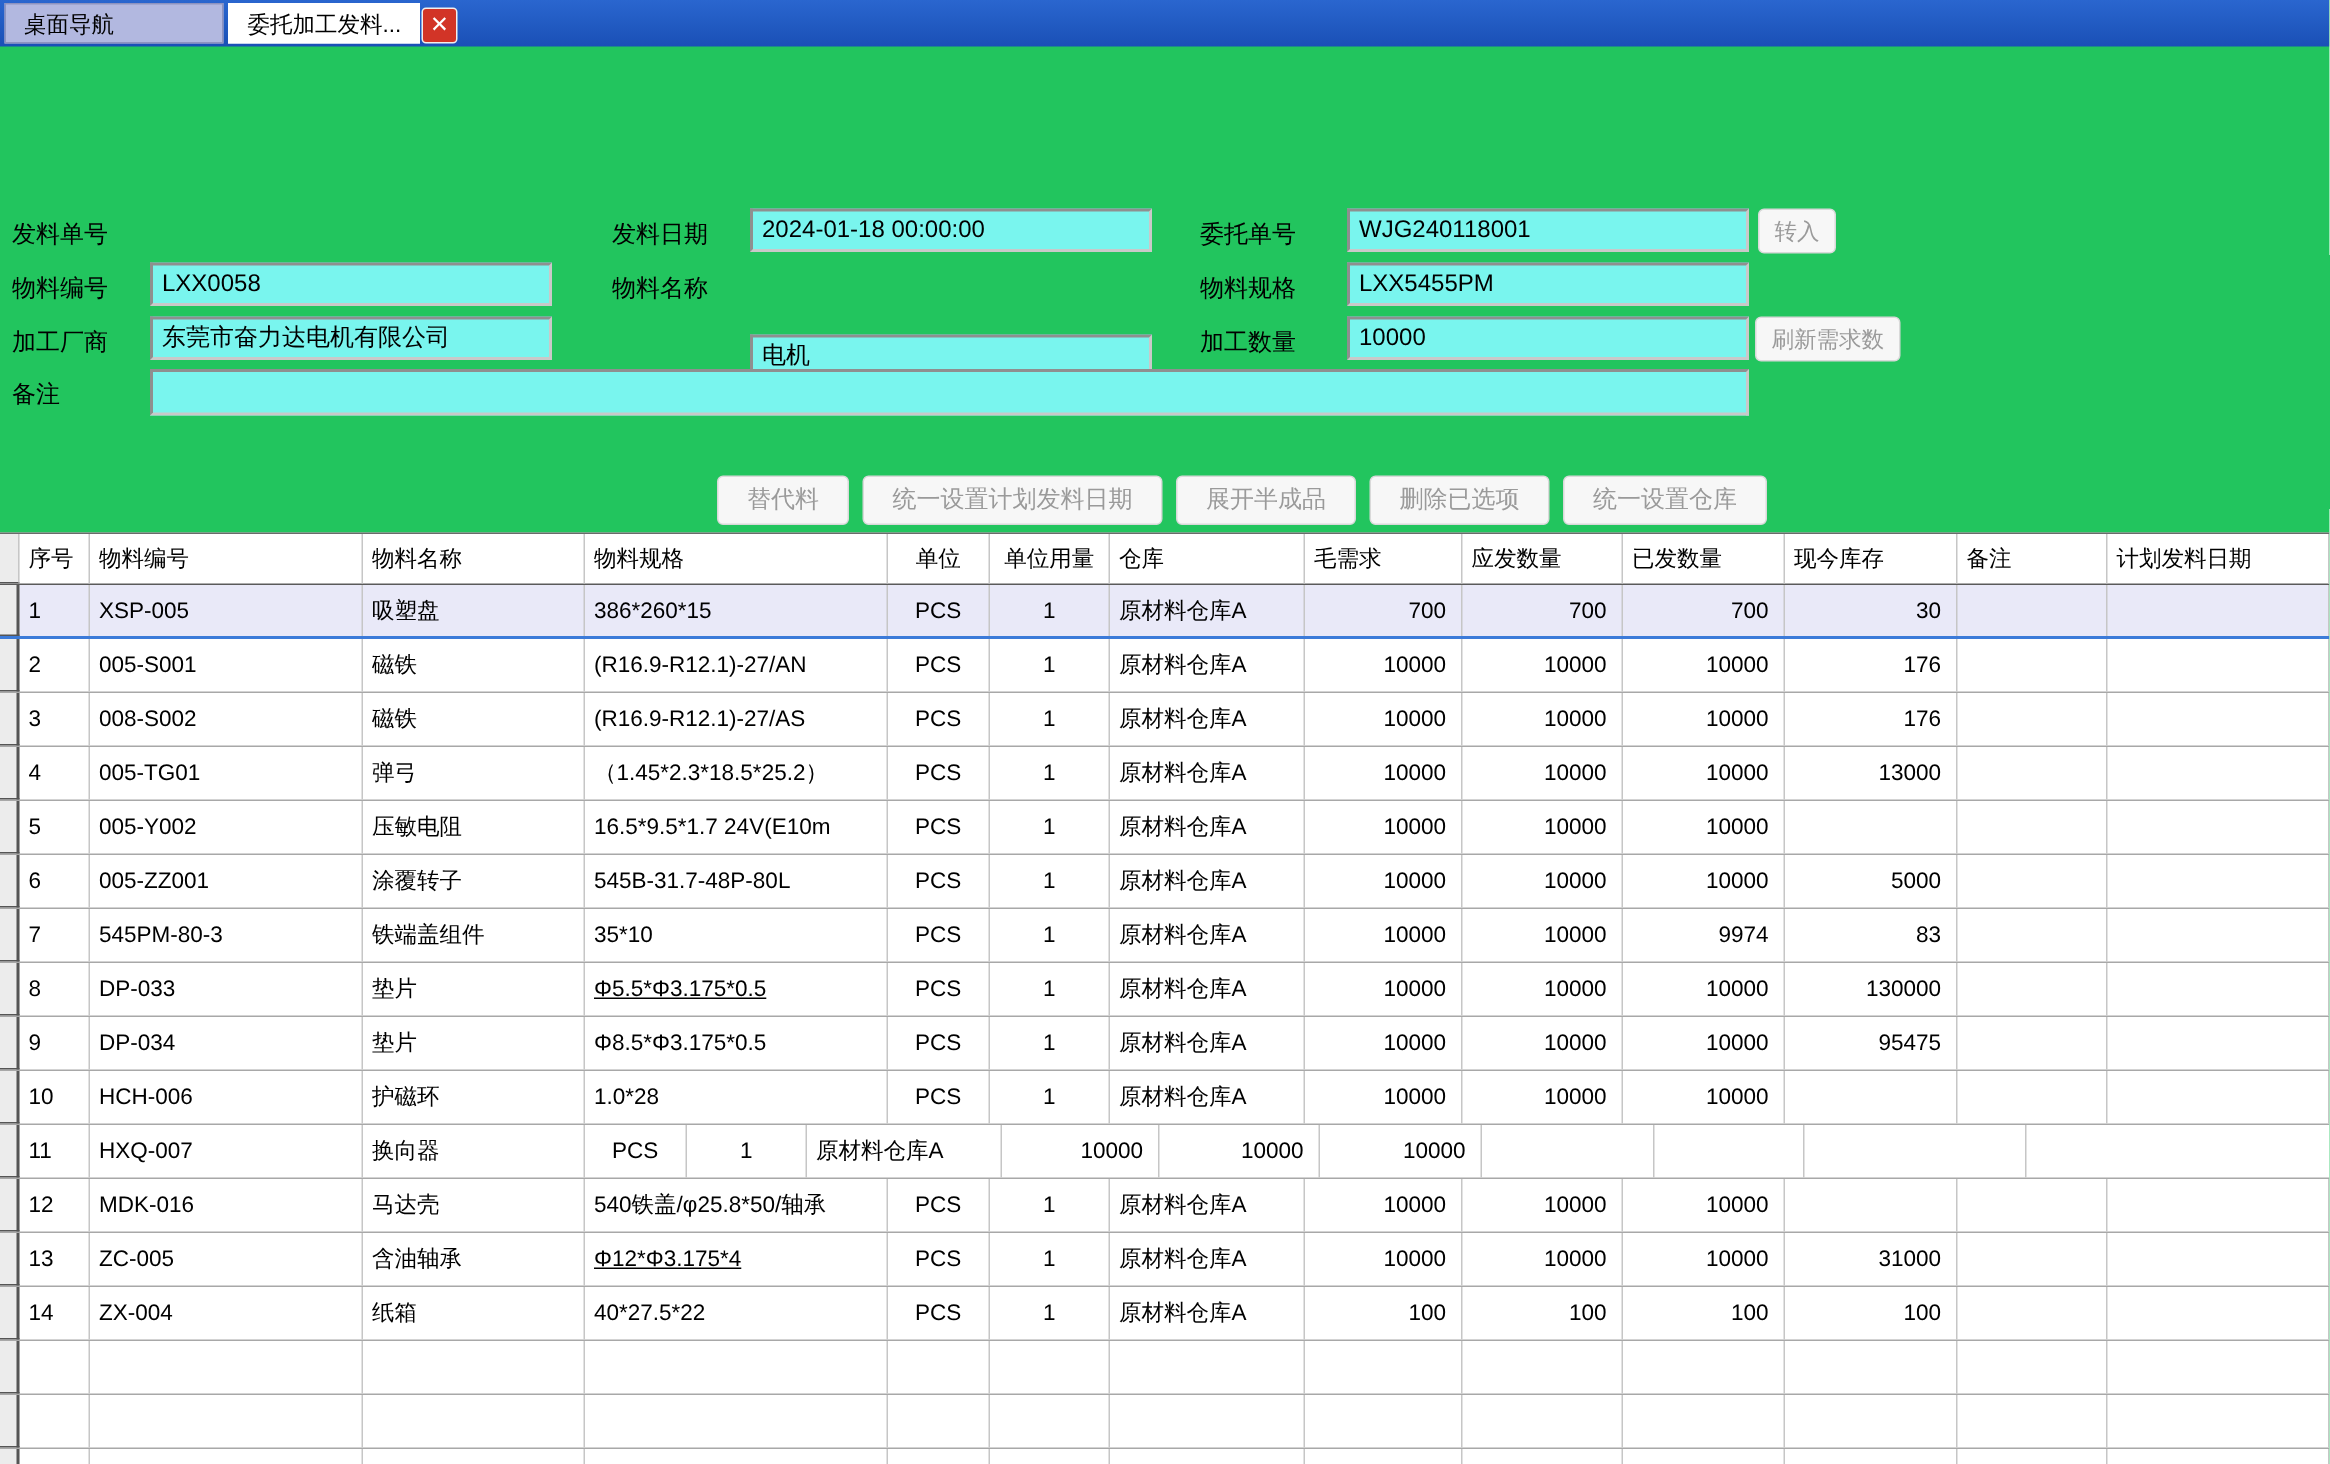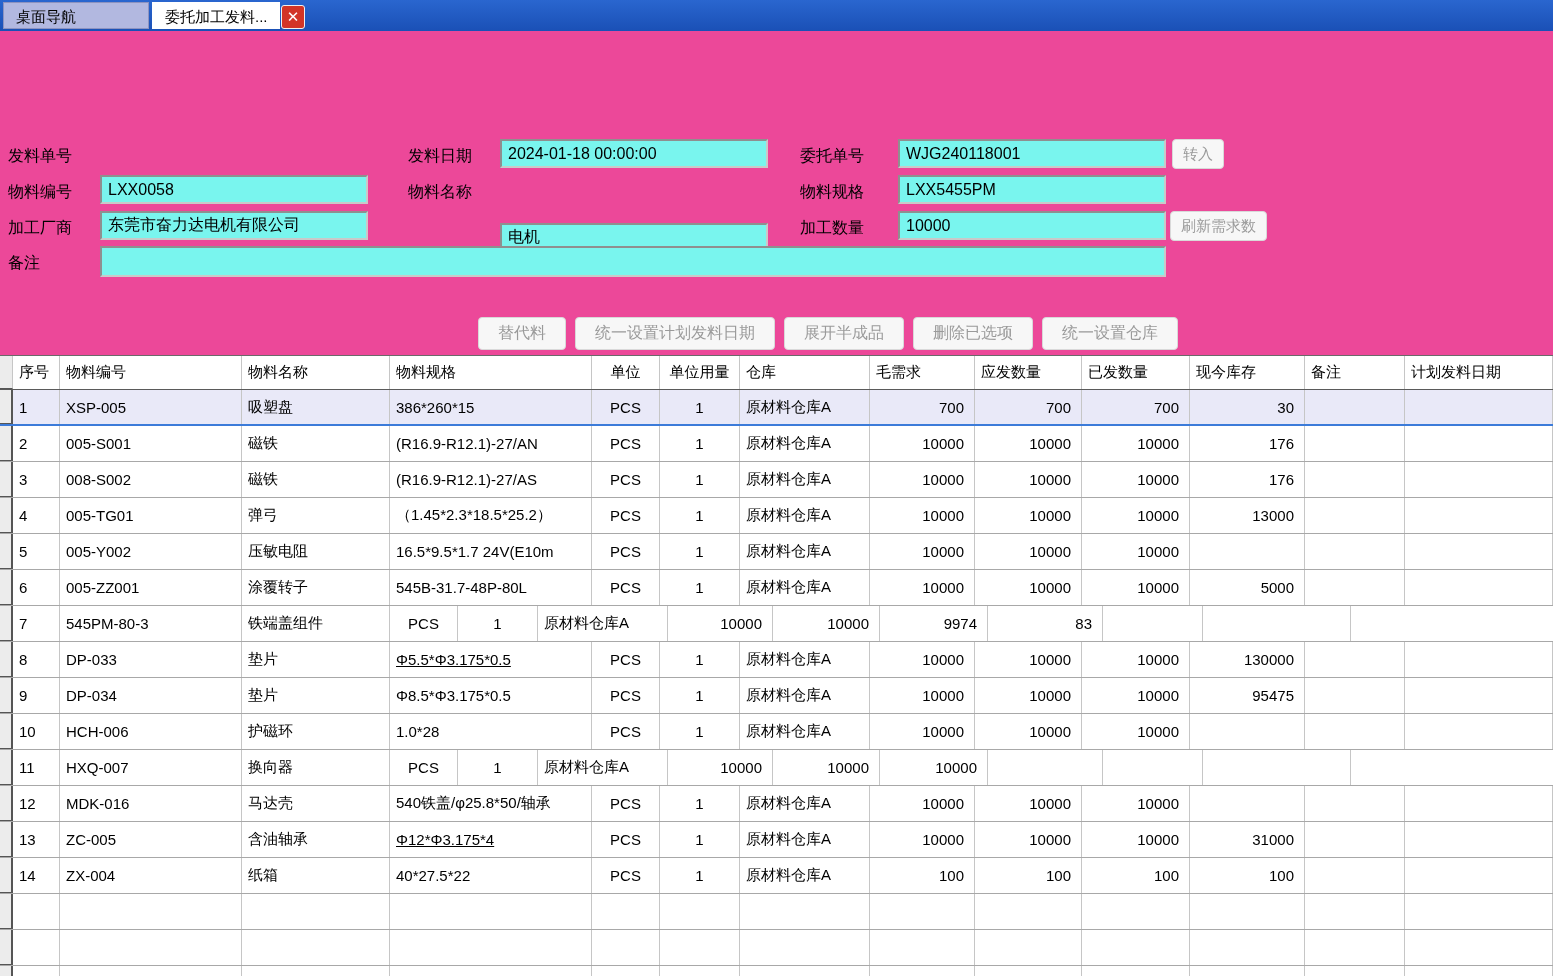--- a/index.html
+++ b/index.html
@@ -1,17 +1,17 @@
 <!DOCTYPE html>
 <html><head>
 <meta charset="utf-8">
 <style>
   html,body{margin:0;padding:0;background:#fff;}
   .screen{
-    position:relative;width:1553px;height:976px;overflow:hidden;background:#ec4899;
+    position:relative;width:1553px;height:976px;overflow:hidden;background:#22c55e;
     font-family:"Liberation Sans","DejaVu Sans",sans-serif;color:#000;
   }
   
   .tabbar{
     position:absolute;left:0;top:0;width:1553px;height:31px;
     background:linear-gradient(#2a66cf,#1a50b6);
   }
   .tab{
     position:absolute;top:2px;height:27px;line-height:27px;
     font-size:15px;padding:0 12px;box-sizing:border-box;white-space:nowrap;
@@ -237,20 +237,21 @@
         <div class="gcell ar" style="width: 108px;">10000</div>
         <div class="gcell ar" style="width: 115px;">5000</div>
         <div class="gcell al" style="width: 100px;"></div>
         <div class="gcell al" style="width: 148px;"></div>
       </div>
       <div class="grow body">
         <div class="gcell gutter" style="width: 13px;"></div>
         <div class="gcell al" style="width: 47px;">7</div>
         <div class="gcell al" style="width: 182px;">545PM-80-3</div>
         <div class="gcell al" style="width: 148px;">铁端盖组件</div>
+        <div class="gcell al" style="width: 202px;">35*10</div>
         <div class="gcell ac" style="width: 68px;">PCS</div>
         <div class="gcell ac" style="width: 80px;">1</div>
         <div class="gcell al" style="width: 130px;">原材料仓库A</div>
         <div class="gcell ar" style="width: 105px;">10000</div>
         <div class="gcell ar" style="width: 107px;">10000</div>
         <div class="gcell ar" style="width: 108px;">9974</div>
         <div class="gcell ar" style="width: 115px;">83</div>
         <div class="gcell al" style="width: 100px;"></div>
         <div class="gcell al" style="width: 148px;"></div>
       </div>

